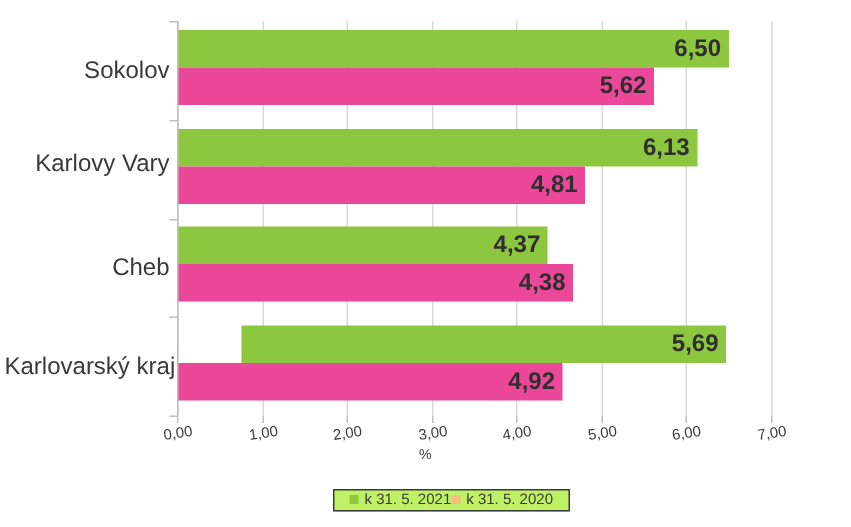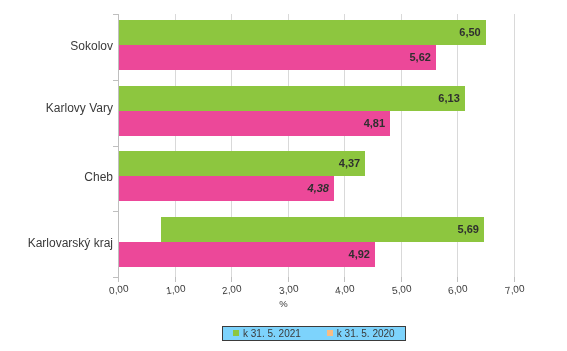--- a/index.html
+++ b/index.html
@@ -62,38 +62,38 @@
     box-sizing: border-box;
   }
   .bar.series-0 { background: #8DC63F; }
   .bar.series-1 { background: #ec4899; }
   .bar-label {
     position: absolute;
     right: 5px;
     top: 0;
     height: 25px;
     line-height: 25px;
-    font-size: 11px;
+    font-size: 16px;
     font-weight: bold;
     color: #2f2f2f;
     white-space: nowrap;
   }
   #cat-labels {
     position: absolute;
     left: 0;
     top: 0;
     width: 567px;
     height: 351px;
     pointer-events: none;
   }
   .cat-label-inner {
     position: absolute;
     width: 110px;
     text-align: right;
-    font-size: 12px;
+    font-size: 16px;
     color: #3a3a3a;
     white-space: nowrap;
   }
 
   
   #x-axis {
     position: absolute;
     left: 0;
     top: 277px;
     width: 567px;
@@ -127,25 +127,24 @@
     font-size: 9.5px;
     color: #3a3a3a;
   }
 
   
   #legend {
     position: absolute;
     left: 222px;
     top: 326px;
     border: 1px solid #3b3b3b;
-    background: #7dd3fc;
+    background: #bef264;
     padding: 2px 10px 3px 10px;
     display: flex;
     align-items: center;
-    gap: 26px;
     box-sizing: border-box;
     height: 15px;
   }
   .legend-item {
     display: flex;
     align-items: center;
     gap: 4px;
     font-size: 10px;
     color: #3a3a3a;
     white-space: nowrap;
@@ -189,21 +188,21 @@
         <div class="bar series-1" style="width: 272.109px;">
           <span class="bar-label">4,81</span>
         </div>
       </div>
       <div class="bar-row" style="top: 137.375px; width: 396px;">
         <div class="bar series-0" style="width: 247.217px; text-align: right;">
           <span class="bar-label">4,37</span>
         </div>
       </div>
       <div class="bar-row" style="top: 162.375px; width: 396px;">
-        <div class="bar series-1" style="width: 216px; font-style: italic;">
+        <div class="bar series-1" style="width: 264px;">
           <span class="bar-label">4,38</span>
         </div>
       </div>
       <div class="bar-row" style="top: 203.125px; width: 396px;">
         <div class="bar series-0" style="width: 323px; margin-left: 43px;">
           <span class="bar-label">5,69</span>
         </div>
       </div>
       <div class="bar-row" style="top: 228.125px; width: 396px;">
         <div class="bar series-1" style="width: 257px; padding-left: 19px;">

